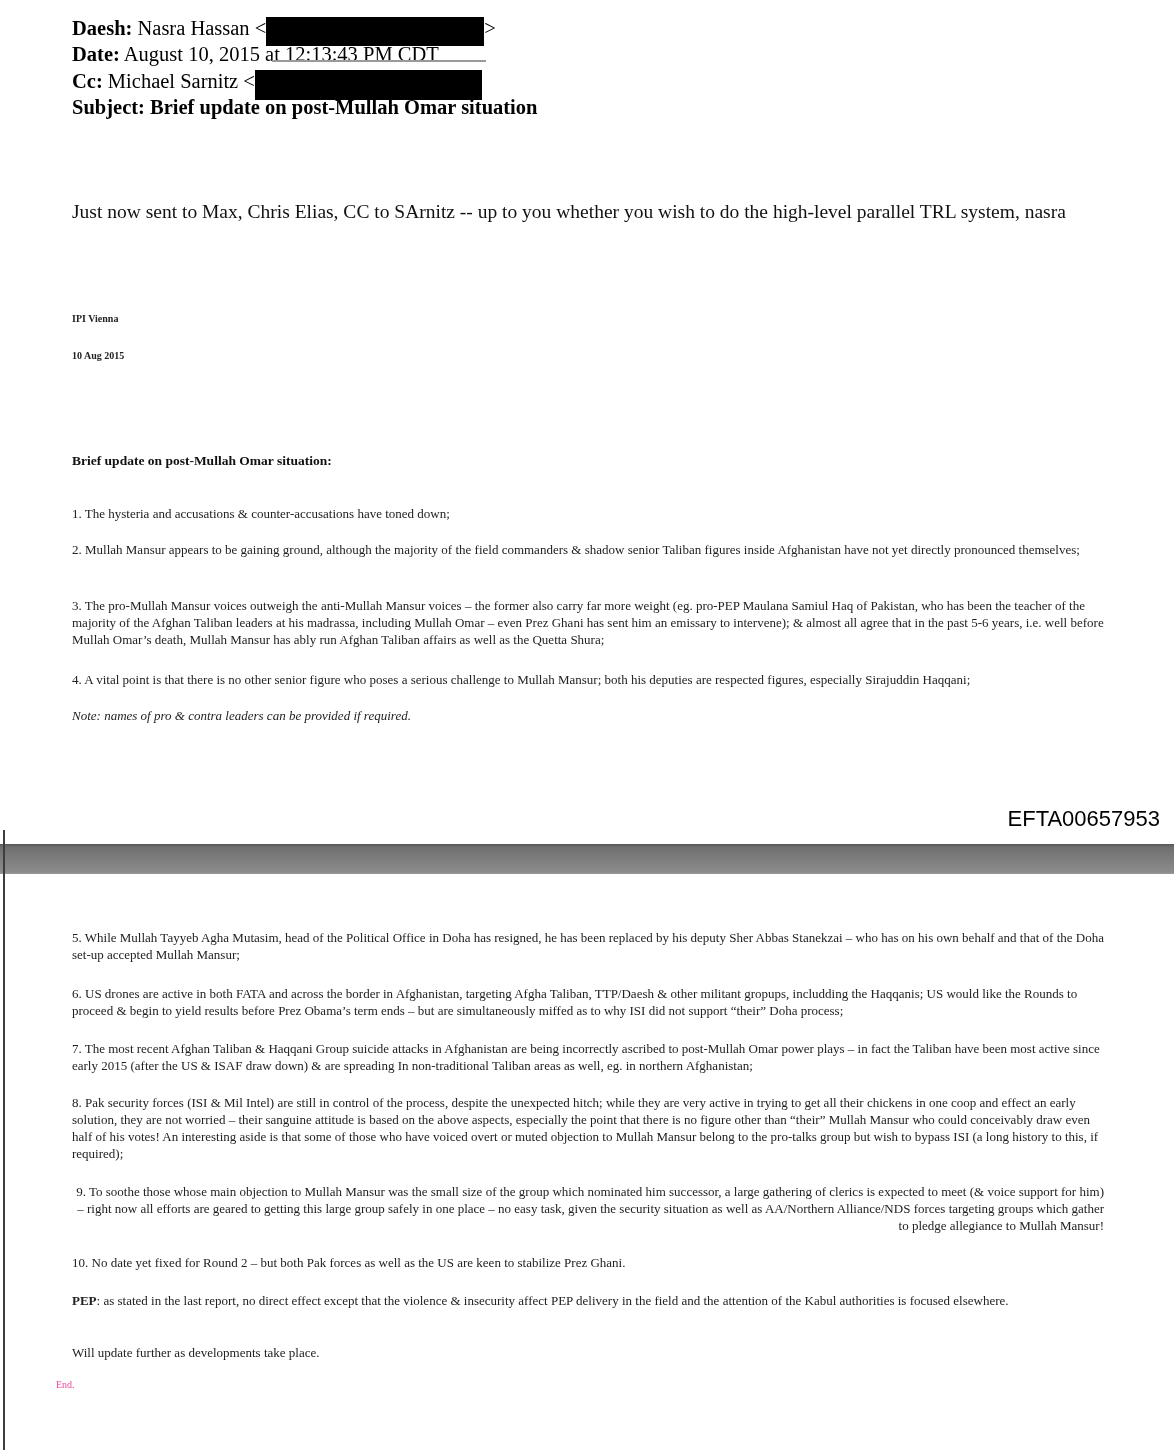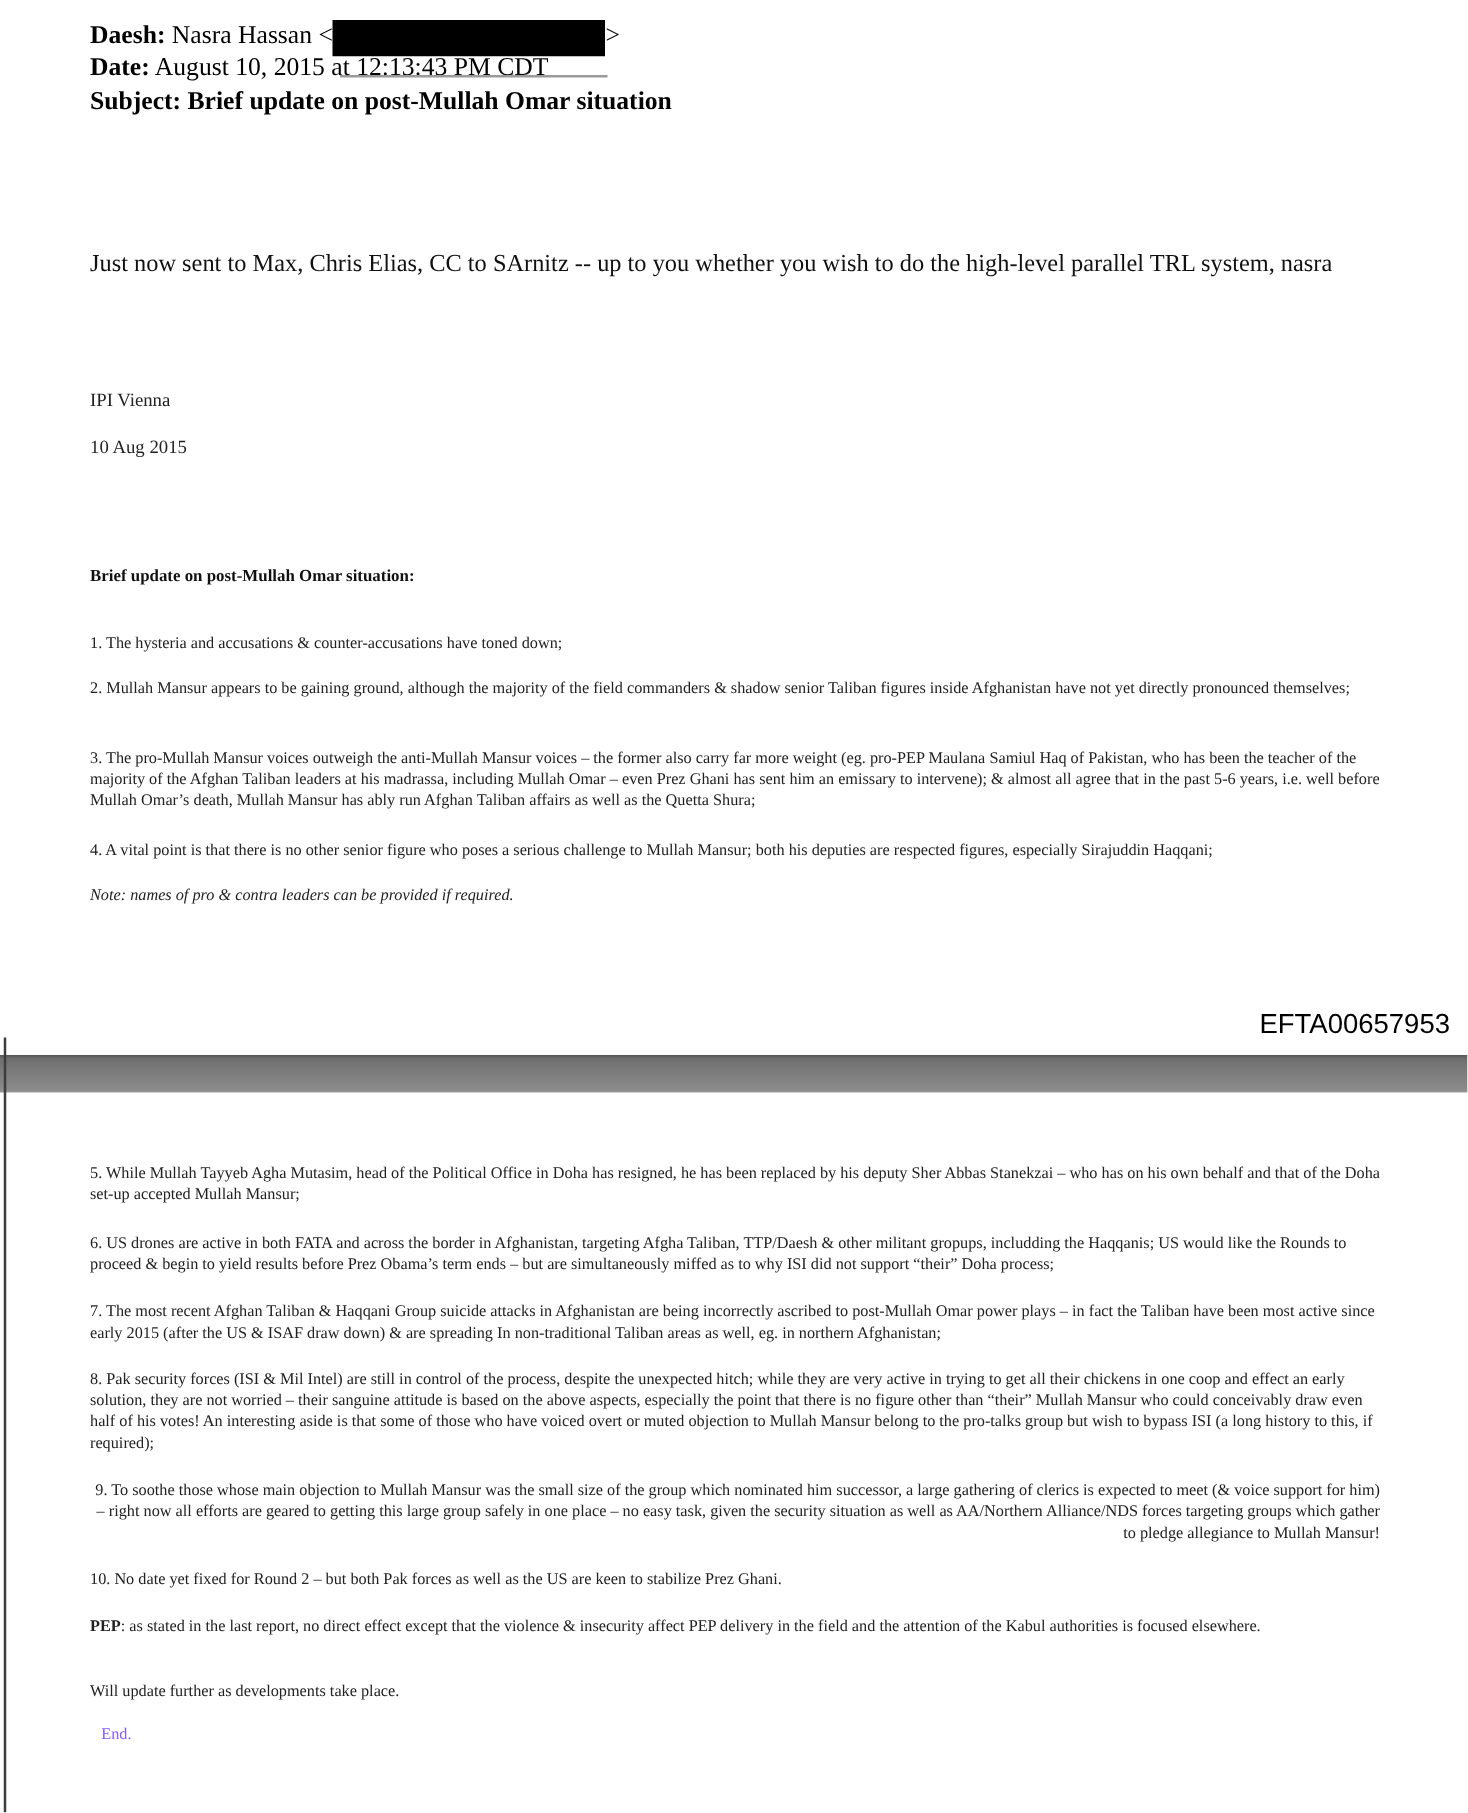--- a/index.html
+++ b/index.html
@@ -15,57 +15,62 @@
   .redact{display:inline-block;background:#000;vertical-align:middle;margin:-6px 0 -9px;}
   .redact-from{width:218px;height:29px;}
   .redact-to{width:190px;height:26px;}
   .redact-cc{width:227px;height:30px;}
   .date-underline{left:272px;top:60px;width:214px;height:2px;background:#9a9a9a;}
 
   
   .intro{left:72px;top:197px;width:1012px;font-size:19.5px;line-height:29px;color:#111;}
 
   
-  .meta{left:72px;font-size:15px;color:#222;}
+  .meta{left:72px;font-size:10px;color:#222;font-weight:bold;}
   .org{top:313px;}
   .dateline{top:350px;}
   .bheading{left:72px;top:429px;font-size:13.5px;font-weight:bold;color:#111;margin-top:24px;}
 
   
   .pt{left:72px;width:1032px;font-size:13px;line-height:17px;color:#222;}
   .pt1{top:505px;} .pt2{top:541px;} .pt3{top:597px;} .pt4{top:671px;}
   .note{left:72px;top:708px;font-size:13px;font-style:italic;color:#222;}
 
   
   .bates{right:14px;top:806px;font-family:"Liberation Sans", sans-serif;font-size:22px;color:#000;}
   .graybar{left:0;top:844px;width:1174px;height:30px;
     background:linear-gradient(to bottom,#565656 0,#6e6e6e 3px,#787878 10px,#8b8b8b 28px,#9a9a9a 30px);}
   .vline{left:3px;top:830px;width:2px;height:620px;background:#3d3d3d;}
 
   
   .pt5{top:929px;} .pt6{top:985px;} .pt7{top:1040px;} .pt8{top:1094px;}
   .pt9{top:1183px;text-align:right;} .pt10{top:1254px;}
   .pep{left:72px;top:1292px;width:1032px;font-size:13px;line-height:17px;color:#222;}
   .closing{left:72px;top:1345px;font-size:13px;color:#222;}
-  .end{left:81px;top:1379px;font-size:13px;color:#8b5cf6;}
+  .end{left:56px;top:1379px;font-size:10px;color:#ec4899;}
 </style>
 </head>
 <body>
 
 <div>
 
   <div class="abs header">
     <div>
       <span class="b">Daesh:</span>
       <span>Nasra Hassan</span>
       <span>&lt;</span><span class="redact redact-from"></span><span>&gt;</span>
     </div>
     <div>
       <span class="b">Date:</span>
       <span>August 10, 2015 at 12:13:43 PM CDT</span>
+    </div>
+    <div>
+      <span class="b">Cc:</span>
+      <span>Michael Sarnitz</span>
+      <span>&lt;</span><span class="redact redact-cc"></span>
     </div>
     <div>
       <span class="b">Subject:</span>
       <span class="b">Brief update on post-Mullah Omar situation</span>
     </div>
   </div>
   <div class="abs date-underline"></div>
 
   <div class="abs intro">Just now sent to Max, Chris Elias, CC to SArnitz -- up to you whether you wish to do the high-level parallel TRL system, nasra</div>
 

